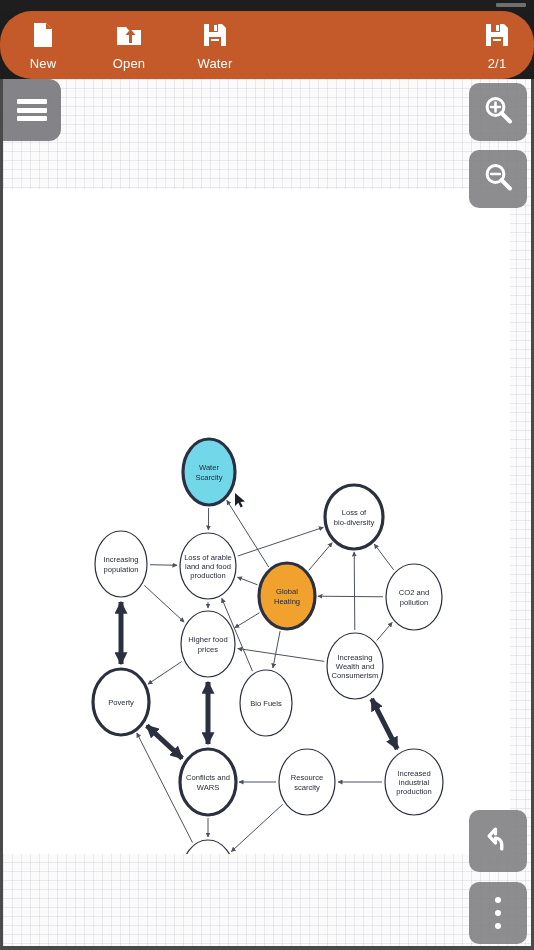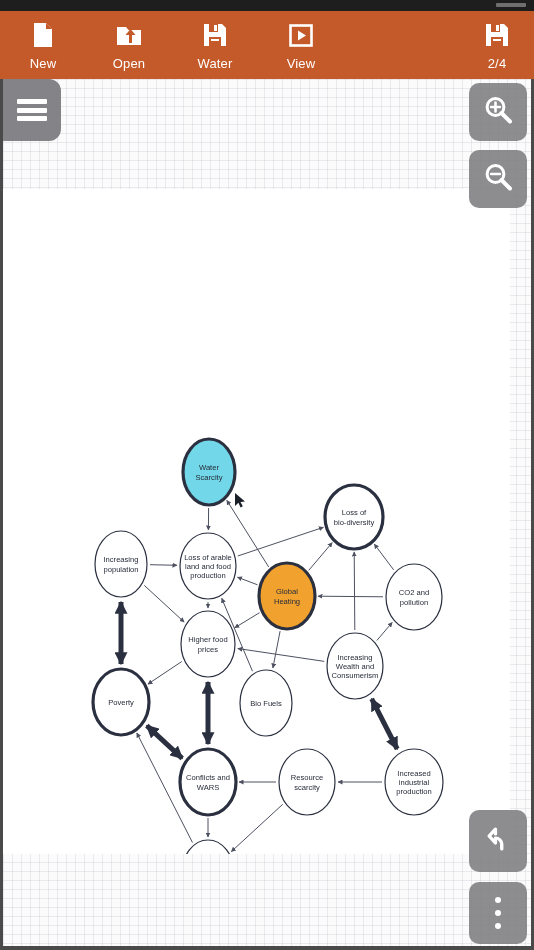--- a/index.html
+++ b/index.html
@@ -9,21 +9,21 @@
     -webkit-font-smoothing:antialiased;
   }
   #app{position:absolute;inset:0;width:534px;height:950px;overflow:hidden;background:#1d1d1d;}
 
   
   .statusbar{position:absolute;left:0;top:0;width:534px;height:11px;background:#1e1e1e;}
   .statusbar .sig{position:absolute;right:8px;top:3px;width:30px;height:4px;background:#6f6f6f;border-radius:1px;}
 
   
   .toolbar{position:absolute;left:0;top:11px;width:534px;height:68px;background:#c4592a;
-           display:flex;align-items:flex-start;justify-content:space-between;padding:0;box-sizing:border-box;}
+           display:flex;align-items:flex-start;justify-content:space-between;padding:0;box-sizing:border-box;border-radius:32px;}
   .tb-item{flex:0 0 auto;width:86px;display:flex;flex-direction:column;align-items:center;
            padding-top:10px;color:#fff;cursor:pointer;}
   .tb-item.first{margin-left:0px;}
   .tb-icon{height:28px;display:flex;align-items:center;justify-content:center;}
   .tb-label{font-size:13px;line-height:14px;margin-top:8px;color:#ffffff;letter-spacing:.2px;}
   .tb-spacer{flex:1 1 auto;}
 
   
   .canvas{position:absolute;left:0;top:79px;width:534px;height:871px;background:#fbfbfc;
     background-image:
@@ -92,43 +92,34 @@
           <rect x="6" y="1" width="9" height="8" fill="#c4592a"></rect>
           <rect x="11" y="2" width="3" height="6" fill="#ffffff"></rect>
           <rect x="6" y="14" width="12" height="9" fill="#c4592a"></rect>
           <rect x="8" y="16" width="8" height="2" fill="#ffffff"></rect>
         </svg>
       </div>
       <div class="tb-label">Water</div>
     </div>
 
 
-    <div class="tb-item">
-      <div class="tb-icon">
-        <svg width="24" height="23" viewBox="0 0 24 23">
-          <rect x="1.5" y="1.5" width="21" height="20" fill="none" stroke="#ffffff" stroke-width="2.6"></rect>
-          <path d="M9 6.5 L17 11.5 L9 16.5 Z" fill="#ffffff"></path>
-        </svg>
-      </div>
-      <div class="tb-label">View</div>
-    </div>
 
     <div class="tb-spacer"></div>
 
     <div class="tb-item" style="width:74px;">
       <div class="tb-icon">
         <svg width="24" height="24" viewBox="0 0 24 24">
           <path d="M1 1 h18 l4 4 v18 H1 Z" fill="#ffffff"></path>
           <rect x="6" y="1" width="9" height="8" fill="#c4592a"></rect>
           <rect x="11" y="2" width="3" height="6" fill="#ffffff"></rect>
           <rect x="6" y="14" width="12" height="9" fill="#c4592a"></rect>
           <rect x="8" y="16" width="8" height="2" fill="#ffffff"></rect>
         </svg>
       </div>
-      <div class="tb-label">2/4</div>
+      <div class="tb-label">2/1</div>
     </div>
   </div>
 
   <div class="canvas">
 
     <div class="sheet">
       <svg class="diagram" id="diagram-svg" viewBox="0 0 507 665">
           <defs>
             <marker id="arrThin" viewBox="0 0 10 10" refX="9" refY="5" markerWidth="5" markerHeight="5" orient="auto-start-reverse" markerUnits="strokeWidth">
               <path d="M0 0 L10 5 L0 10 z" fill="#4d5160"></path>

